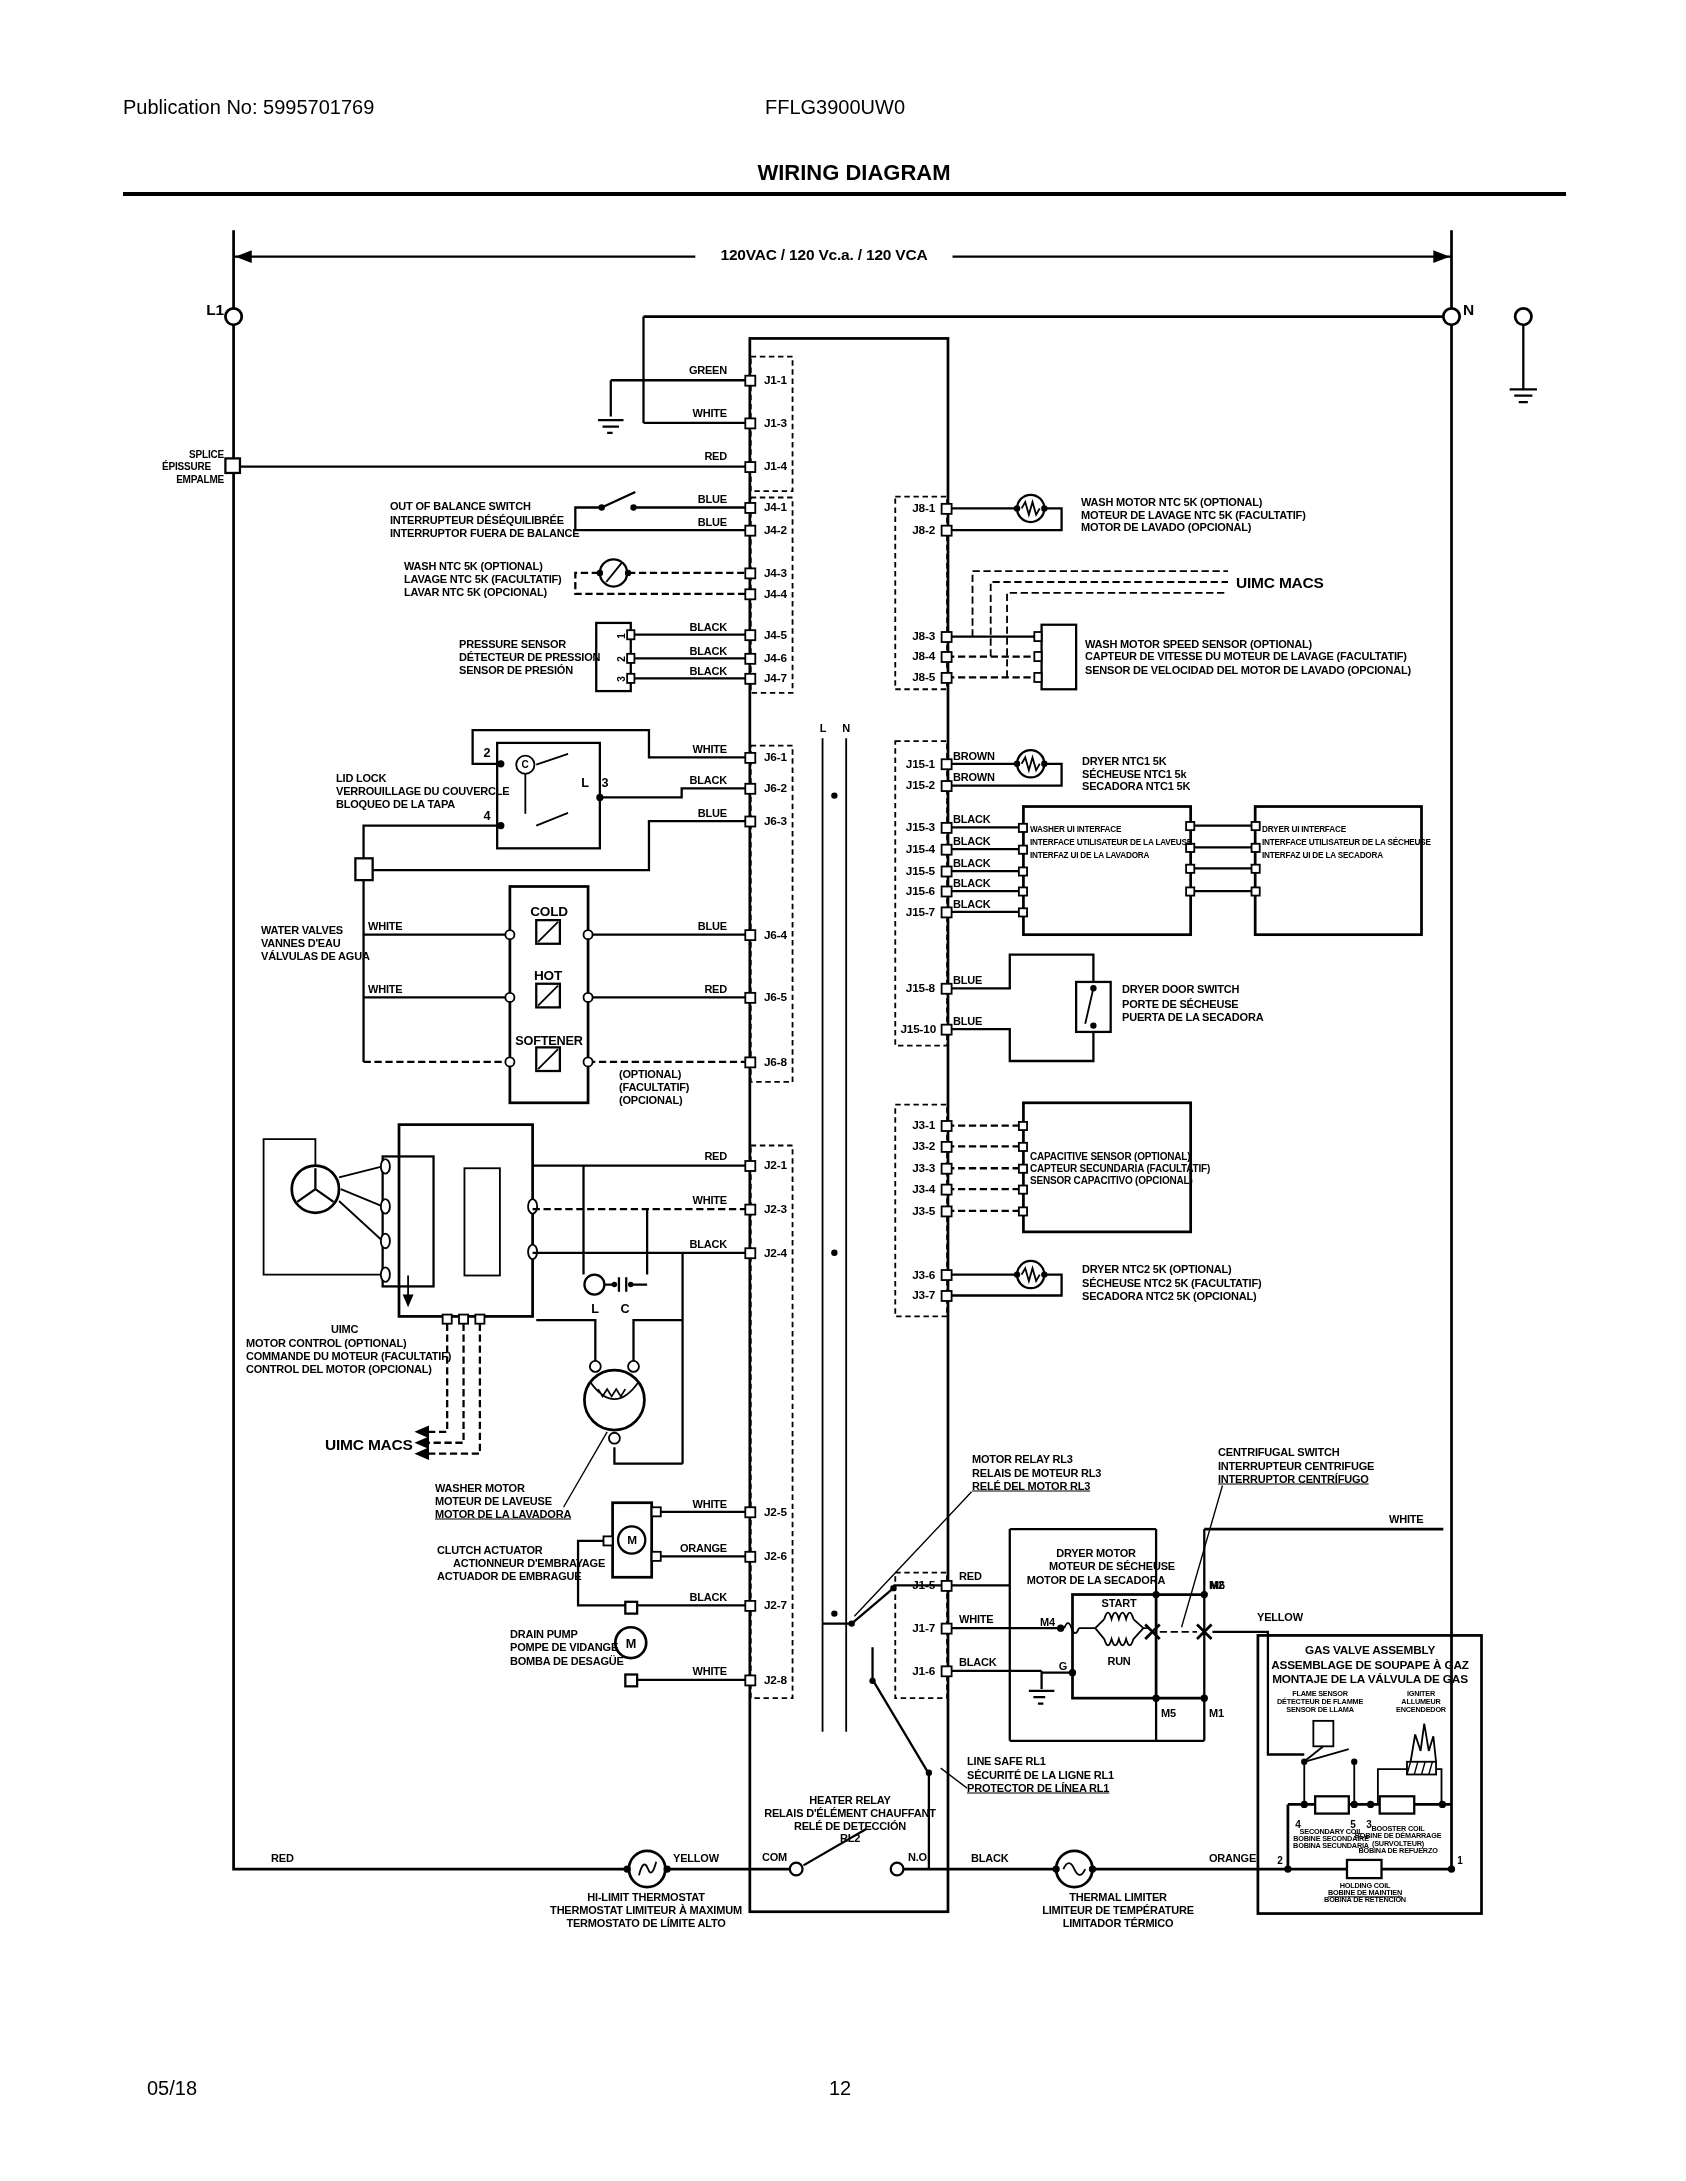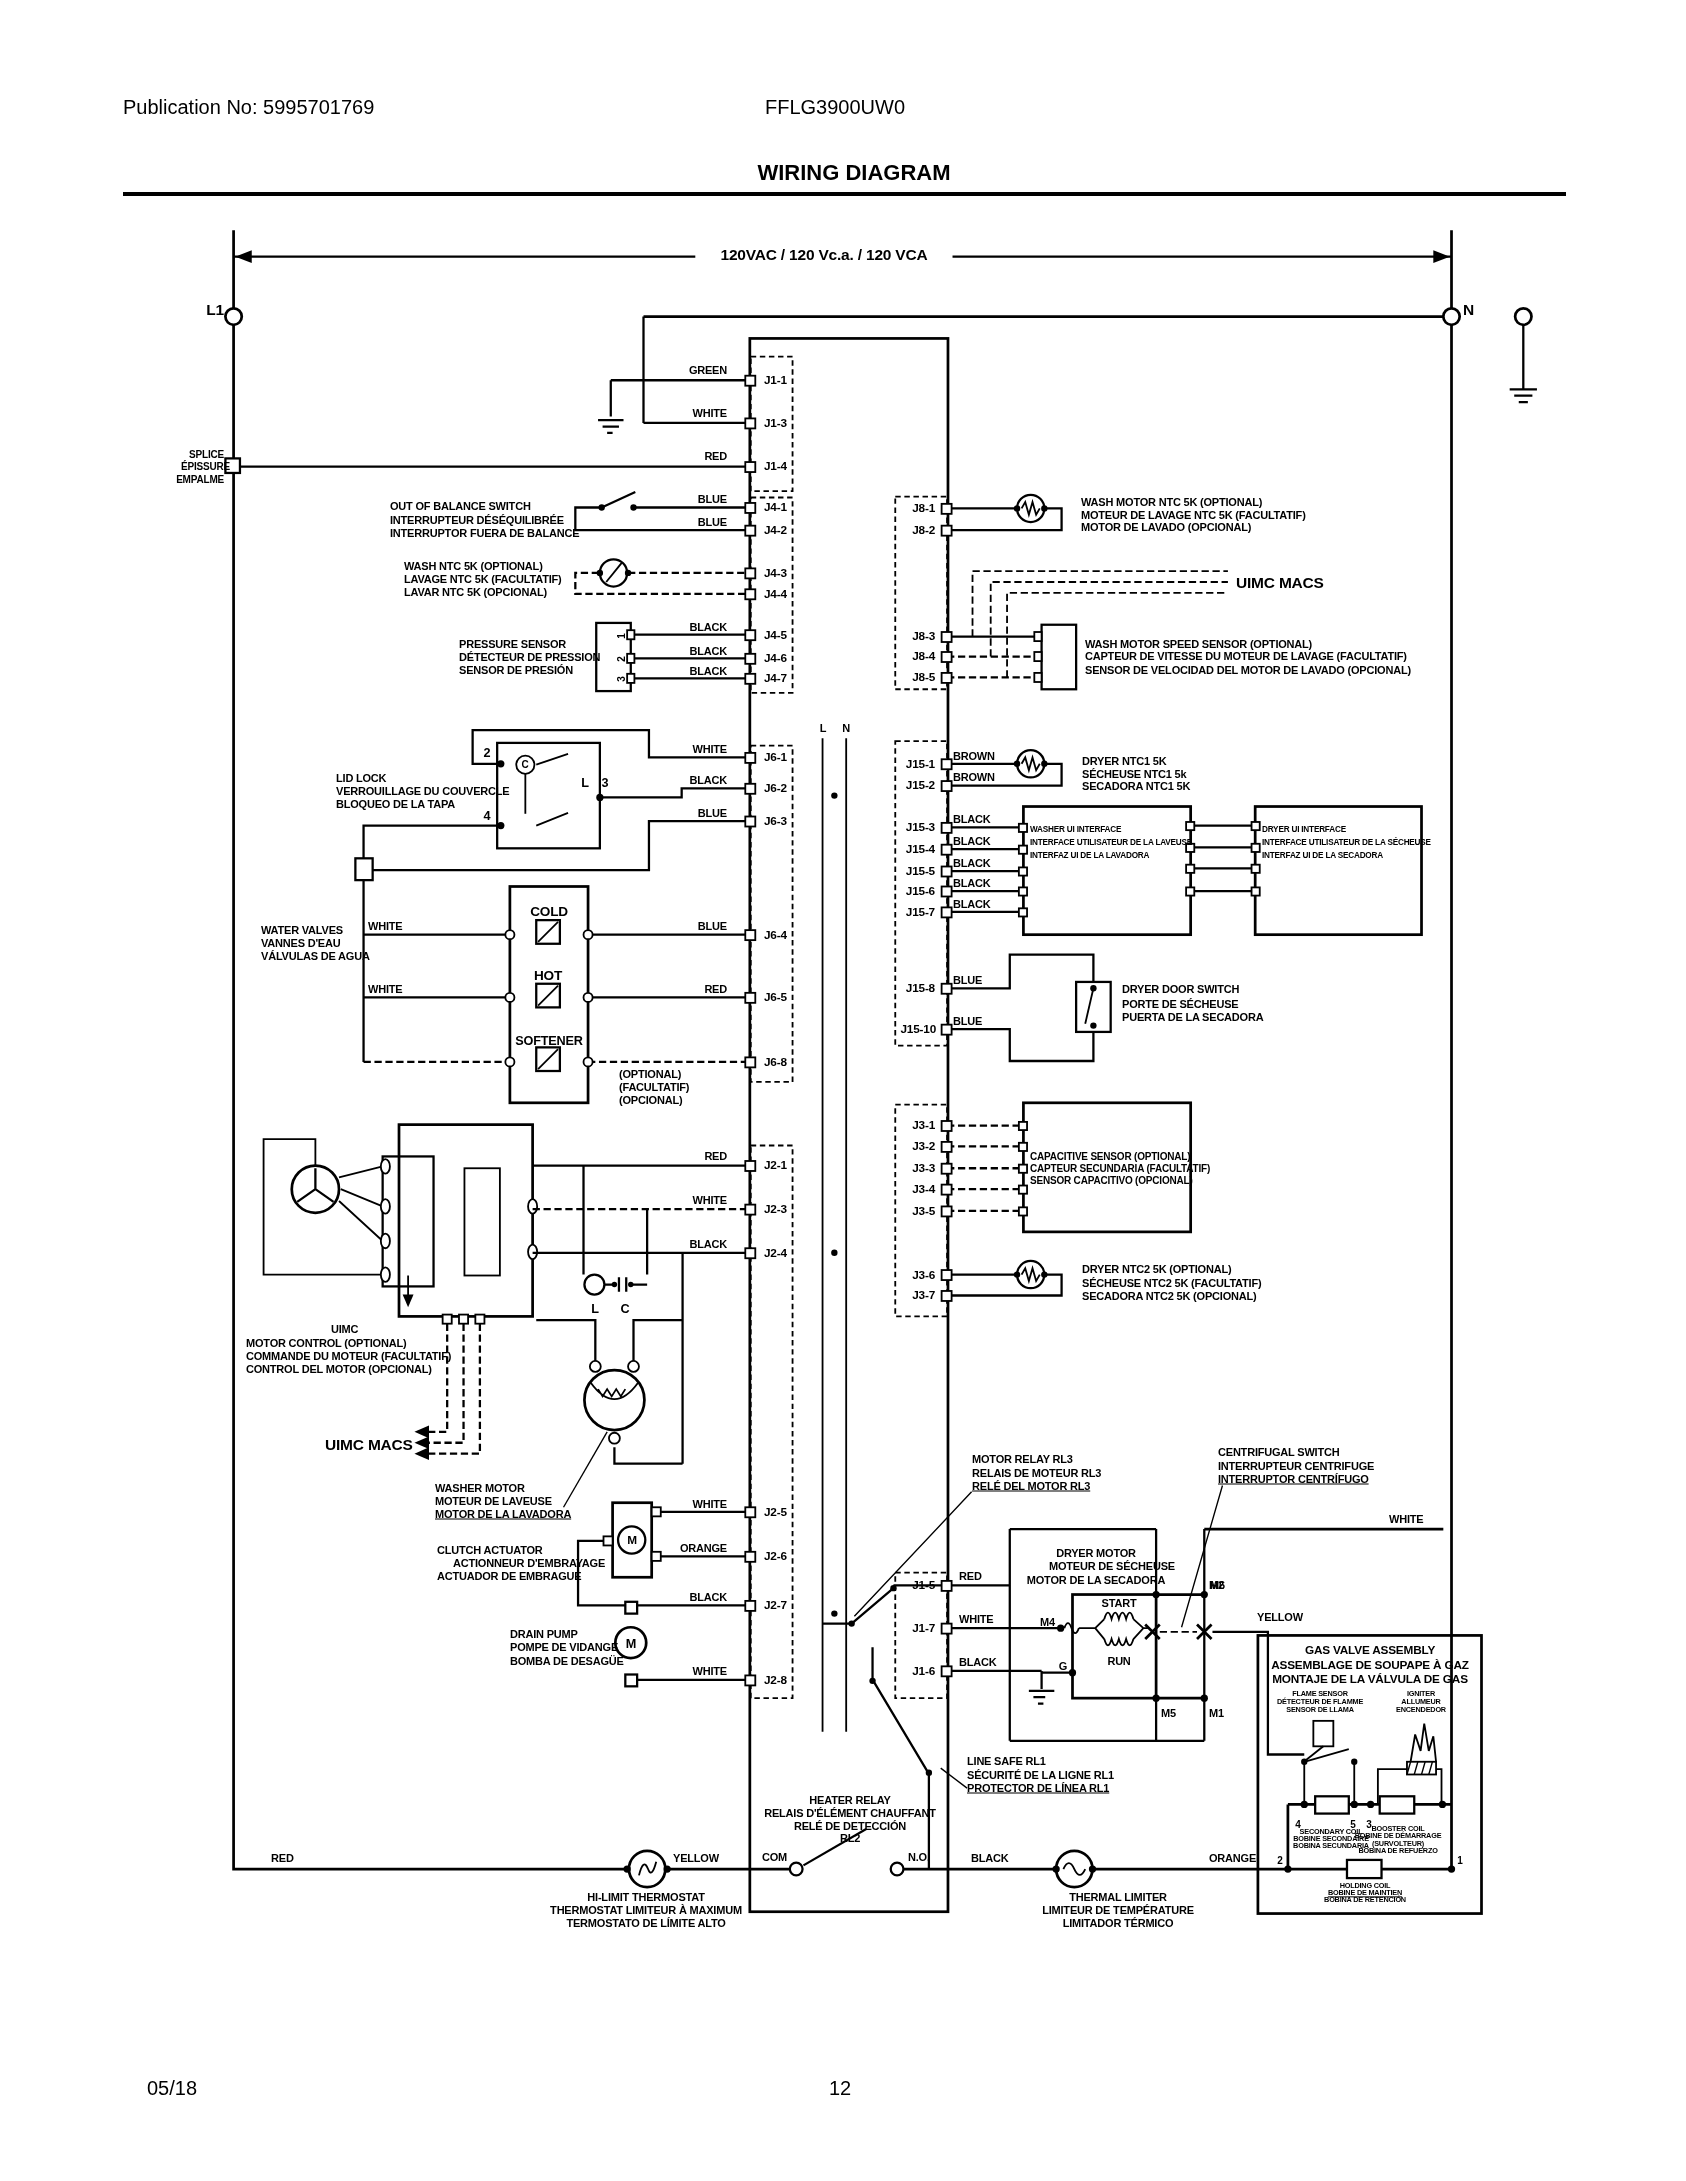--- a/index.html
+++ b/index.html
@@ -332,21 +332,21 @@
       <div class="lbl" style="left: 824px; top: 255px; font-size: 15.5px; transform: translate(-50%, -50%);">120VAC / 120 Vc.a. / 120 VCA</div>
       <div class="lbl" style="left: 224px; top: 310px; font-size: 15.5px; transform: translate(-100%, -50%);">L1</div>
       <div class="lbl" style="left: 1463px; top: 310px; font-size: 15.5px; transform: translate(0px, -50%);">N</div>
       <div class="lbl" style="left: 727px; top: 370px; font-size: 11px; transform: translate(-100%, -50%);">GREEN</div>
       <div class="lbl" style="left: 727px; top: 413px; font-size: 11px; transform: translate(-100%, -50%);">WHITE</div>
       <div class="lbl" style="left: 727px; top: 456px; font-size: 11px; transform: translate(-100%, -50%);">RED</div>
       <div class="lbl" style="left: 764px; top: 381px; font-size: 11.8px; transform: translate(0px, -50%);">J1-1</div>
       <div class="lbl" style="left: 764px; top: 424px; font-size: 11.8px; transform: translate(0px, -50%);">J1-3</div>
       <div class="lbl" style="left: 764px; top: 467px; font-size: 11.8px; transform: translate(0px, -50%);">J1-4</div>
       <div class="lbl" style="left: 224px; top: 455px; font-size: 10px; transform: translate(-100%, -50%);">SPLICE</div>
-      <div class="lbl" style="left: 230px; top: 467px; font-size: 10px; transform: translate(-100%, -50%); padding-left: 14px;">ÉPISSURE</div>
+      <div class="lbl" style="left: 211px; top: 467px; font-size: 10px; transform: translate(-100%, -50%); padding-left: 14px;">ÉPISSURE</div>
       <div class="lbl" style="left: 224px; top: 480px; font-size: 10px; transform: translate(-100%, -50%);">EMPALME</div>
       <div class="lbl" style="left: 390px; top: 506px; font-size: 11px; transform: translate(0px, -50%);">OUT OF BALANCE SWITCH</div>
       <div class="lbl" style="left: 390px; top: 520px; font-size: 11px; transform: translate(0px, -50%);">INTERRUPTEUR DÉSÉQUILIBRÉE</div>
       <div class="lbl" style="left: 390px; top: 533px; font-size: 11px; transform: translate(0px, -50%);">INTERRUPTOR FUERA DE BALANCE</div>
       <div class="lbl" style="left: 727px; top: 499px; font-size: 11px; transform: translate(-100%, -50%);">BLUE</div>
       <div class="lbl" style="left: 727px; top: 522px; font-size: 11px; transform: translate(-100%, -50%);">BLUE</div>
       <div class="lbl" style="left: 764px; top: 508px; font-size: 11.8px; transform: translate(0px, -50%);">J4-1</div>
       <div class="lbl" style="left: 764px; top: 531px; font-size: 11.8px; transform: translate(0px, -50%);">J4-2</div>
       <div class="lbl" style="left: 404px; top: 566px; font-size: 11px; transform: translate(0px, -50%);">WASH NTC 5K (OPTIONAL)</div>
       <div class="lbl" style="left: 404px; top: 579px; font-size: 11px; transform: translate(0px, -50%);">LAVAGE NTC 5K (FACULTATIF)</div>

